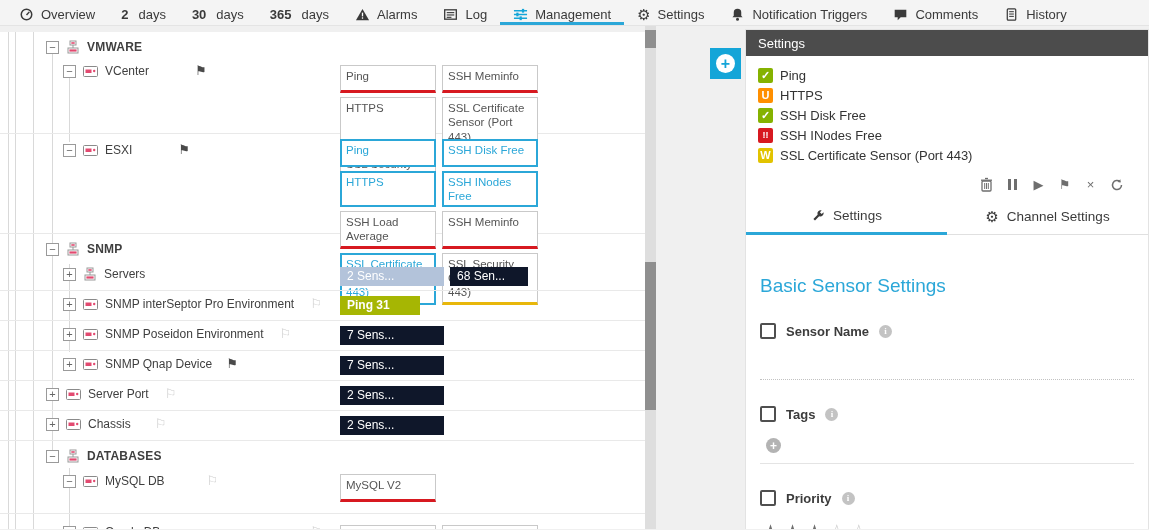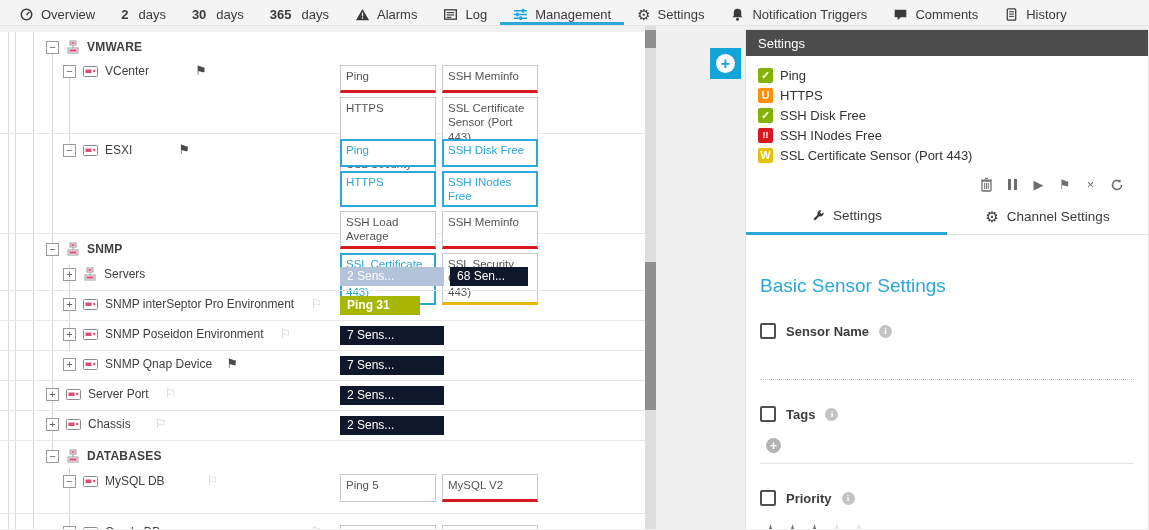--- a/index.html
+++ b/index.html
@@ -411,21 +411,20 @@
             <svg width="15" height="11" viewBox="0 0 15 11">
               <rect x="0.5" y="0.5" width="14" height="10" rx="1" fill="#fff" stroke="#8a8a8a"></rect>
               <rect x="2.5" y="3.5" width="6" height="3.5" fill="#e24a70"></rect>
               <circle cx="11.2" cy="5" r="1.2" fill="#e24a70"></circle>
             </svg>
           </span>
         <span class="tlabel">MySQL DB</span>
         <span class="flag light" style="margin-left:42px">⚐</span>
       </div>
       <div class="sensors">
-        <span class="sbox">Ping 5</span>
         <span class="sbox down">MySQL V2</span>
       </div>
     </div>
 
     <div class="trow nosep" style="height:45px; margin-top:6px">
       <div class="tleft pl-c" style="padding-top:5px">
         <span class="expand">−</span>
         <span class="tico">
             <svg width="15" height="11" viewBox="0 0 15 11">
               <rect x="0.5" y="0.5" width="14" height="10" rx="1" fill="#fff" stroke="#8a8a8a"></rect>

